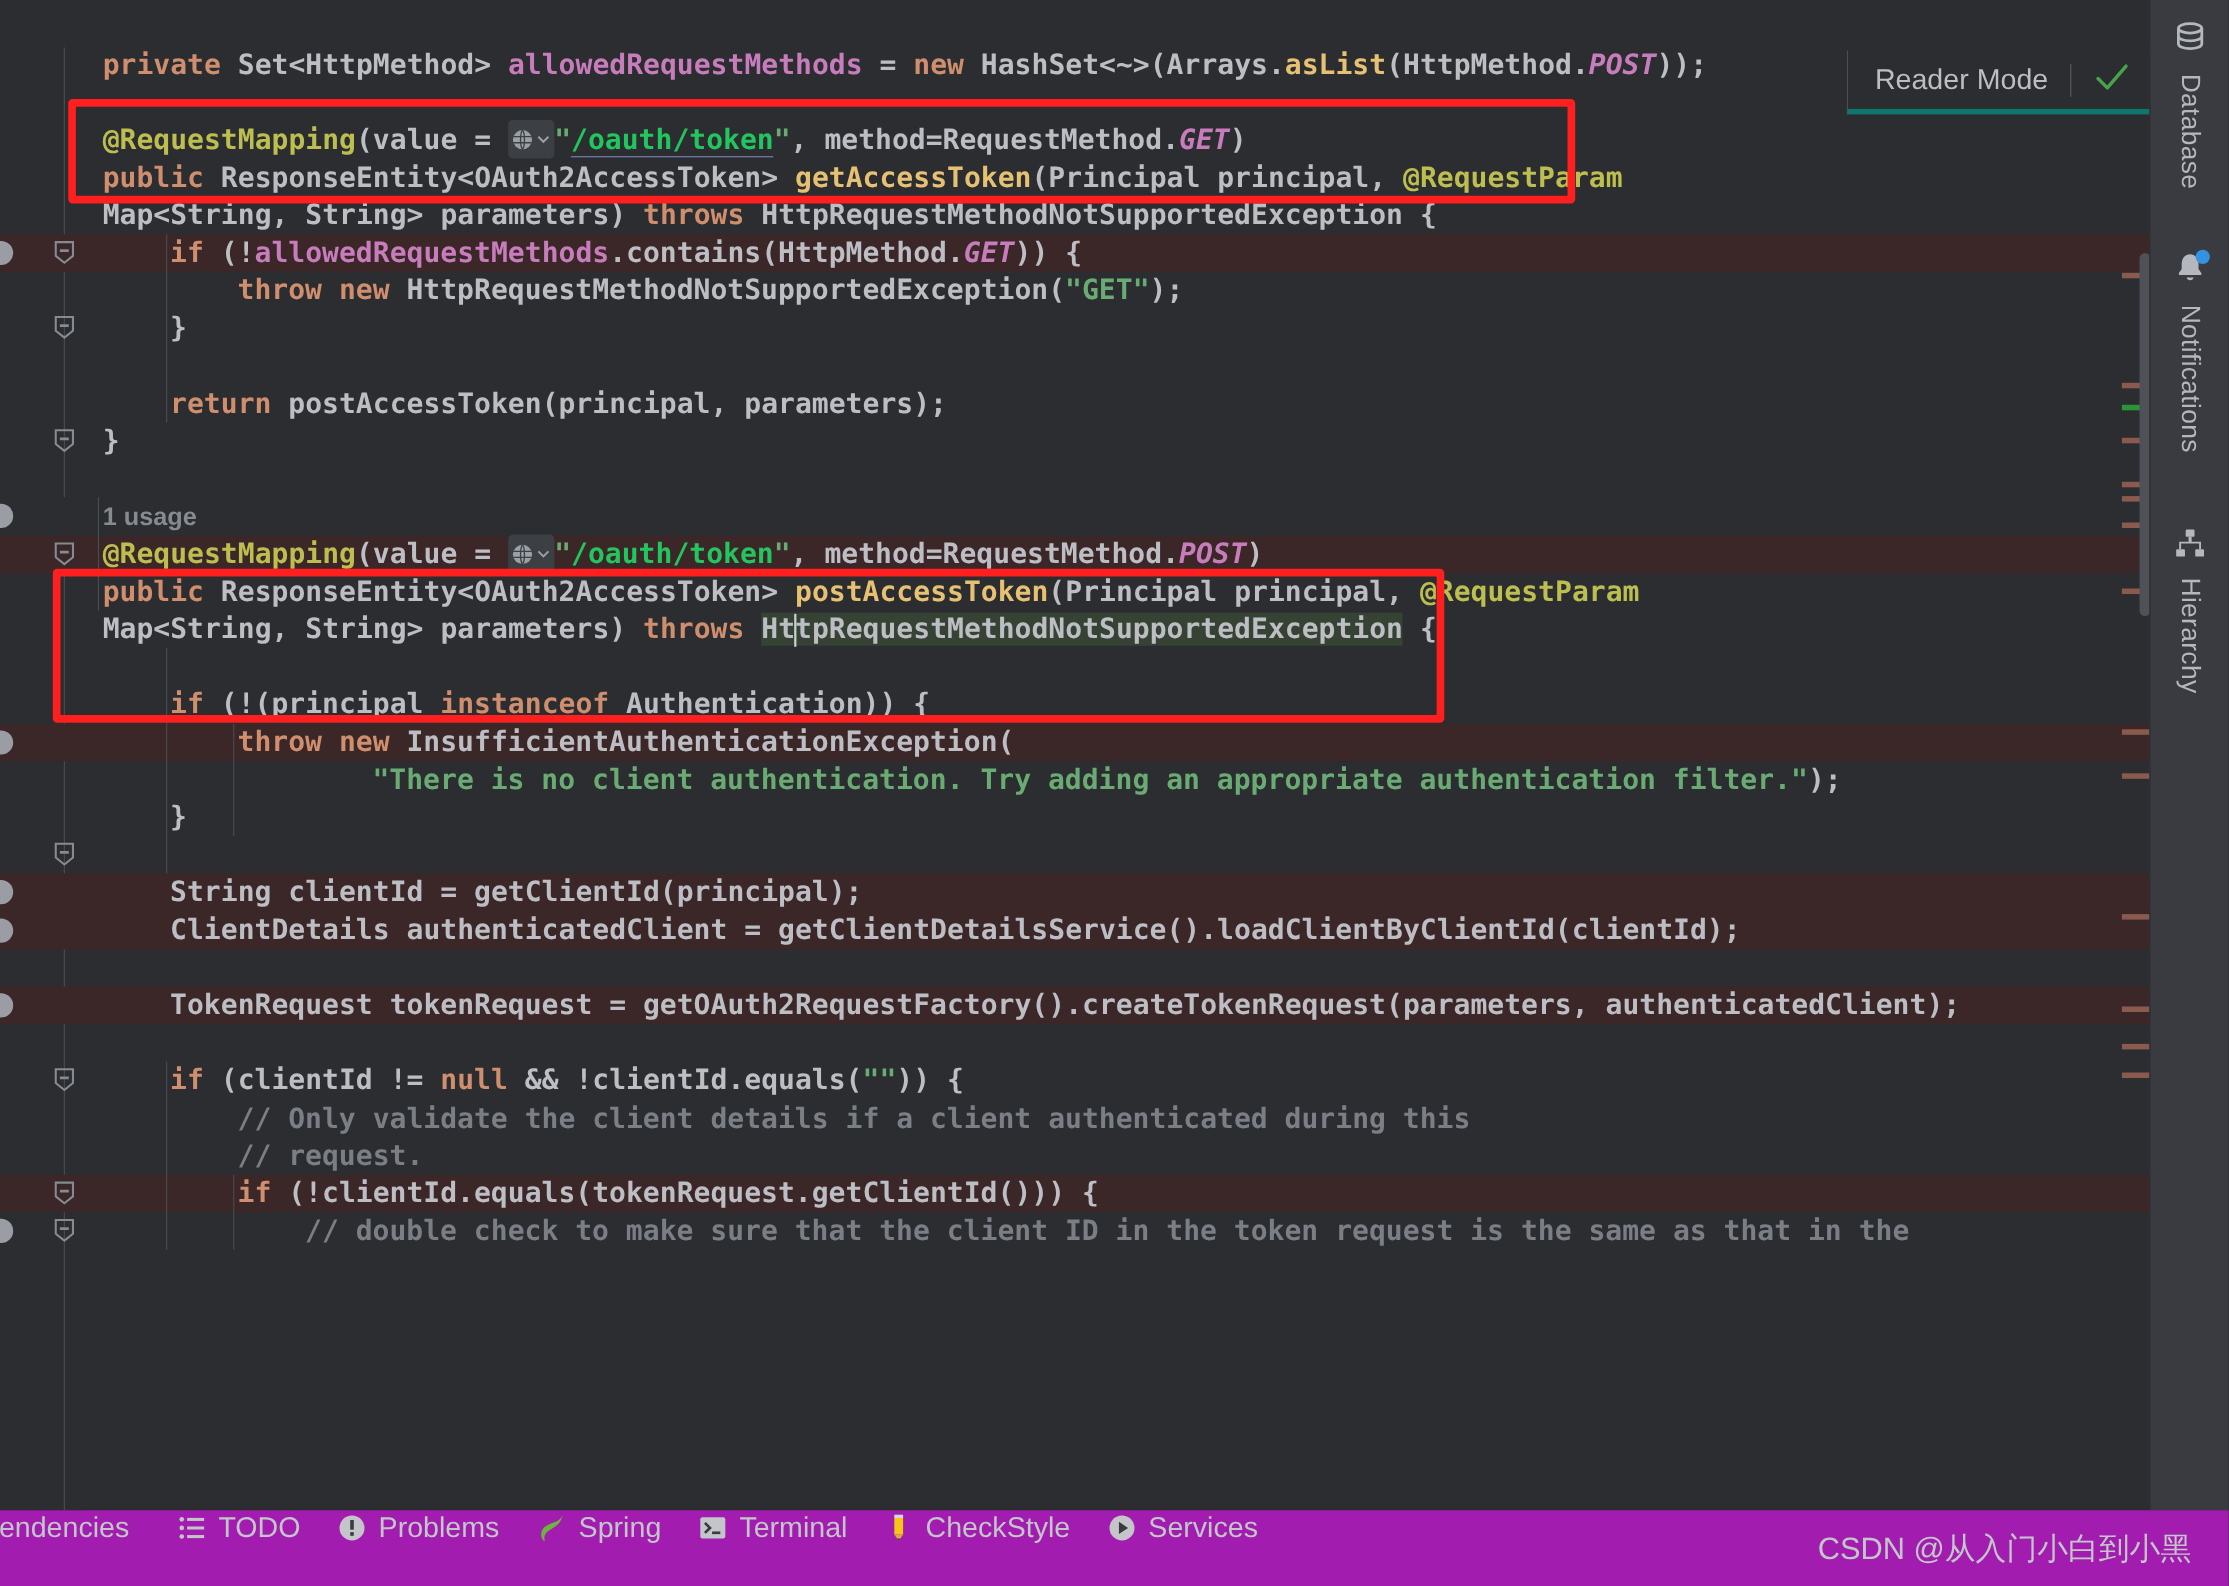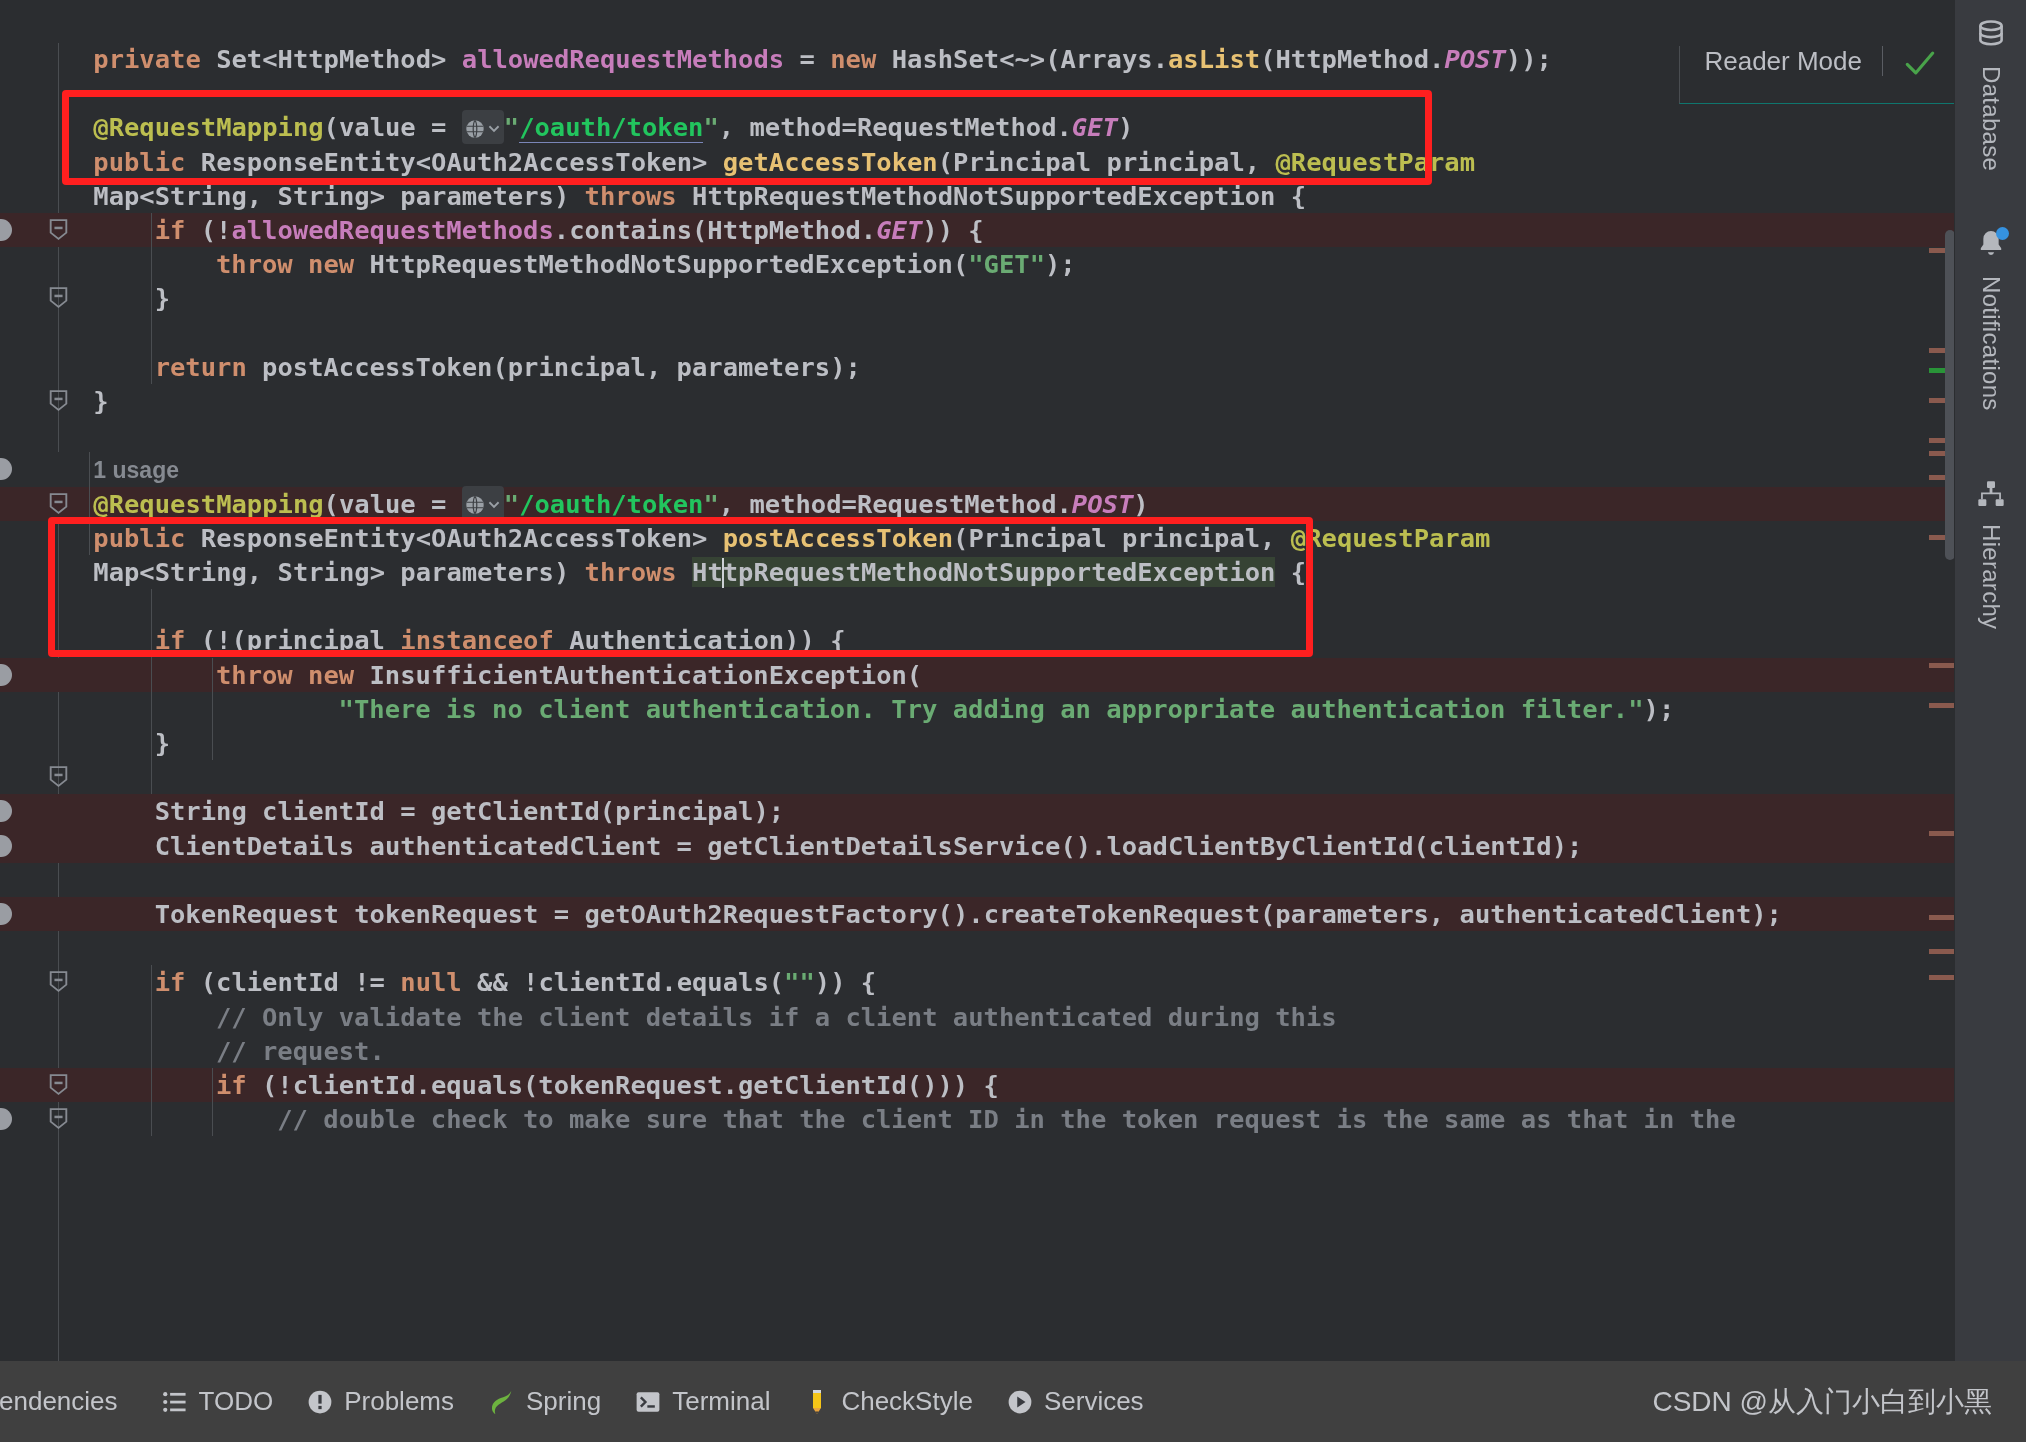--- a/index.html
+++ b/index.html
@@ -52,40 +52,40 @@
 
   
   .caret{position:absolute;width:2px;height:30px;background:#cdd1d6;}
 
   
   .fold{position:absolute;left:46px;width:25px;height:25px;}
   .bpmark{position:absolute;left:-10px;width:22px;height:22px;border-radius:50%;background:#9a9da3;}
 
   
   .reader{position:absolute;right:71px;top:46px;height:58px;background:#2b2d30;
-          border-bottom:1px solid #0f766e;border-left:1px solid #4a4d51;
-          display:flex;align-items:flex-start;padding:0 18px 0 24px;box-sizing:border-box;}
+          border-bottom:5px solid #0f766e;border-left:1px solid #4a4d51;
+          display:flex;align-items:center;padding:0 18px 0 24px;box-sizing:border-box;}
   .reader-label{color:#bcbec4;font-size:26px;}
   .reader-sep{width:1px;height:30px;background:#5a5d63;margin:0 20px;}
 
   
   .markstrip{position:absolute;right:71px;top:43px;width:26px;height:1330px;background:transparent;}
   .mark{position:absolute;left:0;width:26px;height:5px;background:#8a5a4e;}
   .mark.green{background:#299438;}
   .scrollthumb{position:absolute;right:71px;width:10px;background:#4e5157;border-radius:5px;}
 
   
   .rsidebar{position:absolute;right:0;top:0;width:71px;height:1442px;background:#393b40;border-left:1px solid #2b2d30;}
   .rtool{position:absolute;left:0;width:71px;display:flex;flex-direction:column;align-items:center;}
   .rtool .ricon{margin-bottom:10px;}
   .rtool .rlabel{writing-mode:vertical-rl;color:#b4b7bd;font-size:24px;letter-spacing:.3px;white-space:nowrap;}
 
   
-  .statusbar{position:absolute;left:0;bottom:0;width:2026px;height:81px;background:#404040;
-             display:flex;align-items:center;}
+  .statusbar{position:absolute;left:0;bottom:0;width:2026px;height:69px;background:#a21caf;
+             display:flex;align-items:flex-start;}
   .sitem{display:flex;align-items:center;margin-right:34px;color:#c3c5ca;font-size:26px;white-space:nowrap;}
   .sitem .sic{margin-right:11px;display:inline-flex;align-items:center;}
   .watermark{position:absolute;right:34px;top:50%;transform:translateY(-50%);
              color:#c3c5ca;font-size:28px;white-space:nowrap;}
 
   
   .redbox{position:absolute;border:7px solid #ff1f1f;box-sizing:border-box;border-radius:4px;}
   .indentguide{position:absolute;width:1px;background:#4a4d51;}
 </style>
 </head>

